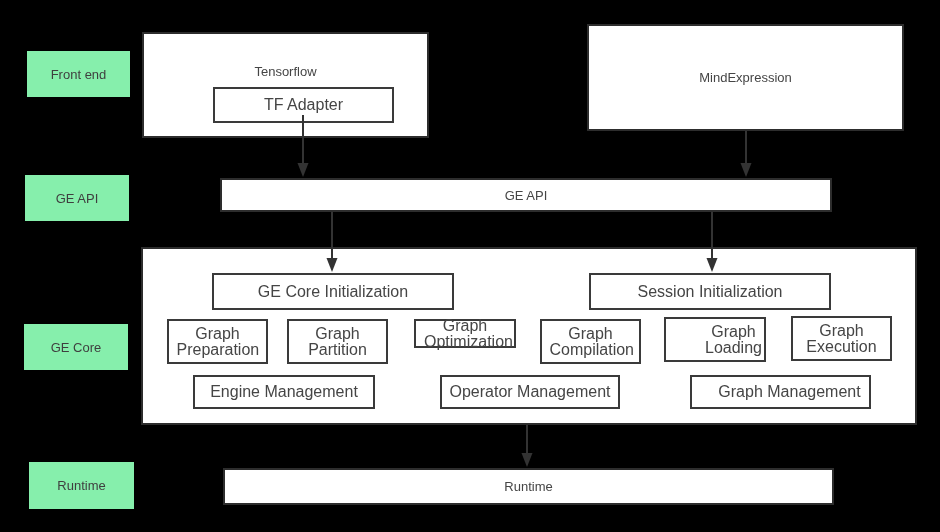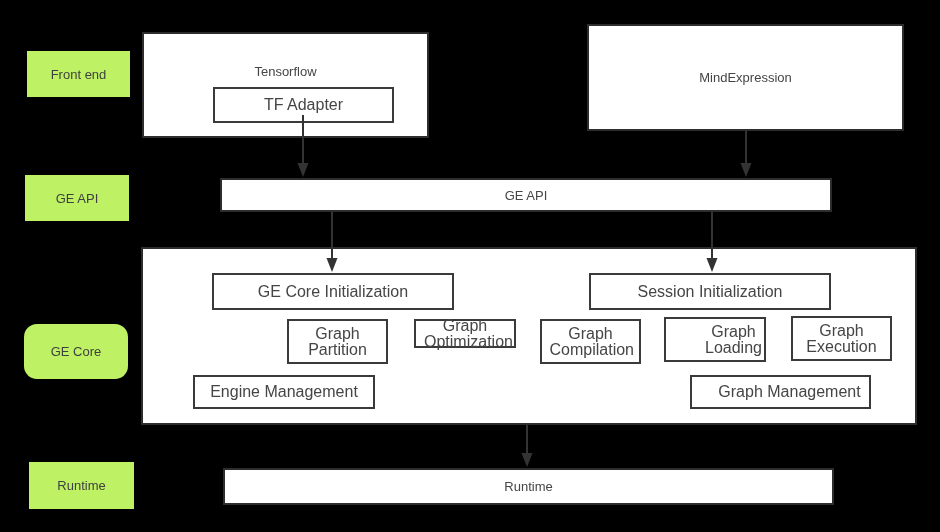--- a/index.html
+++ b/index.html
@@ -2,21 +2,21 @@
 <html><head>
 <meta charset="utf-8">
 <style>
   html,body{margin:0;padding:0;background:#000;}
   #canvas{
     position:relative;width:940px;height:532px;background:#000;overflow:hidden;
     font-family:"Liberation Sans","DejaVu Sans",sans-serif;
     -webkit-font-smoothing:antialiased;
   }
   .row-label{
-    position:absolute;background:#bef264;color:#3f3f3f;
+    position:absolute;background:#86efac;color:#3f3f3f;
     display:flex;align-items:center;justify-content:center;
     font-size:13px;
   }
   .outer-box{
     position:absolute;background:#ffffff;border:2px solid #2d2d2d;box-sizing:border-box;
     color:#454545;font-size:13px;
   }
   .inner-box{
     position:absolute;background:#ffffff;border:2px solid #3a3a3a;box-sizing:border-box;
     color:#454545;font-size:16px;
@@ -28,54 +28,58 @@
   .wrap-narrow{display:inline-block;max-width:82px;}
   #arrow-layer{position:absolute;left:0;top:0;width:940px;height:532px;pointer-events:none;}
 </style>
 </head>
 <body>
 
 <div id="canvas">
 
   <div class="row-label" style="left:27px;top:51px;width:103px;height:46px;">Front end</div>
   <div class="row-label" style="left:25px;top:175px;width:104px;height:46px;">GE API</div>
-  <div class="row-label" style="left:24px;top:324px;width:104px;height:55px;border-radius:13px;">GE Core</div>
+  <div class="row-label" style="left:24px;top:324px;width:104px;height:46px;">GE Core</div>
   <div class="row-label" style="left:29px;top:462px;width:105px;height:47px;">Runtime</div>
 
   <div class="outer-box" style="left:142px;top:32px;width:287px;height:106px;">
     <div class="box-title">Tensorflow</div>
     <div class="inner-box" style="left:69px;top:53px;width:181px;height:36px;">TF Adapter</div>
   </div>
 
   <div class="outer-box flex-center" style="left:587px;top:24px;width:317px;height:107px;">MindExpression</div>
 
   <div class="outer-box flex-center" style="left:220px;top:178px;width:612px;height:34px;">GE API</div>
 
   <div class="outer-box" style="left:141px;top:247px;width:776px;height:178px;">
 
     <div class="inner-box" style="left:69px;top:24px;width:242px;height:37px;">GE Core Initialization</div>
     <div class="inner-box" style="left:446px;top:24px;width:242px;height:37px;">Session Initialization</div>
 
+    <div class="inner-box" style="left:24px;top:70px;width:101px;height:45px;">
+      <span class="wrap-narrow">Graph Preparation</span>
+    </div>
     <div class="inner-box" style="left:144px;top:70px;width:101px;height:45px;">
       <span class="wrap-narrow">Graph Partition</span>
     </div>
     <div class="inner-box" style="left:271px;top:70px;width:102px;height:29px;">
       <span class="wrap-narrow">Graph Optimization</span>
     </div>
     <div class="inner-box" style="left:397px;top:70px;width:101px;height:45px;">
       <span class="wrap-narrow">Graph Compilation</span>
     </div>
     <div class="inner-box" style="left:521px;top:68px;width:102px;height:45px;padding-left:37px;">
       <span class="wrap-narrow">Graph Loading</span>
     </div>
     <div class="inner-box" style="left:648px;top:67px;width:101px;height:45px;">
       <span class="wrap-narrow">Graph Execution</span>
     </div>
 
     <div class="inner-box" style="left:50px;top:126px;width:182px;height:34px;">Engine Management</div>
+    <div class="inner-box" style="left:297px;top:126px;width:180px;height:34px;">Operator Management</div>
     <div class="inner-box" style="left:547px;top:126px;width:181px;height:34px;padding-left:18px;">Graph Management</div>
   </div>
 
   <div class="outer-box flex-center" style="left:223px;top:468px;width:611px;height:37px;">Runtime</div>
 
   <svg id="arrow-layer" viewBox="0 0 940 532" xmlns="http://www.w3.org/2000/svg">
     <g stroke="#333333" stroke-width="2" fill="#333333">
 
       <line x1="303" y1="115" x2="303" y2="164"></line>
       <polygon points="297.5,163 308.5,163 303,177" stroke="none"></polygon>

